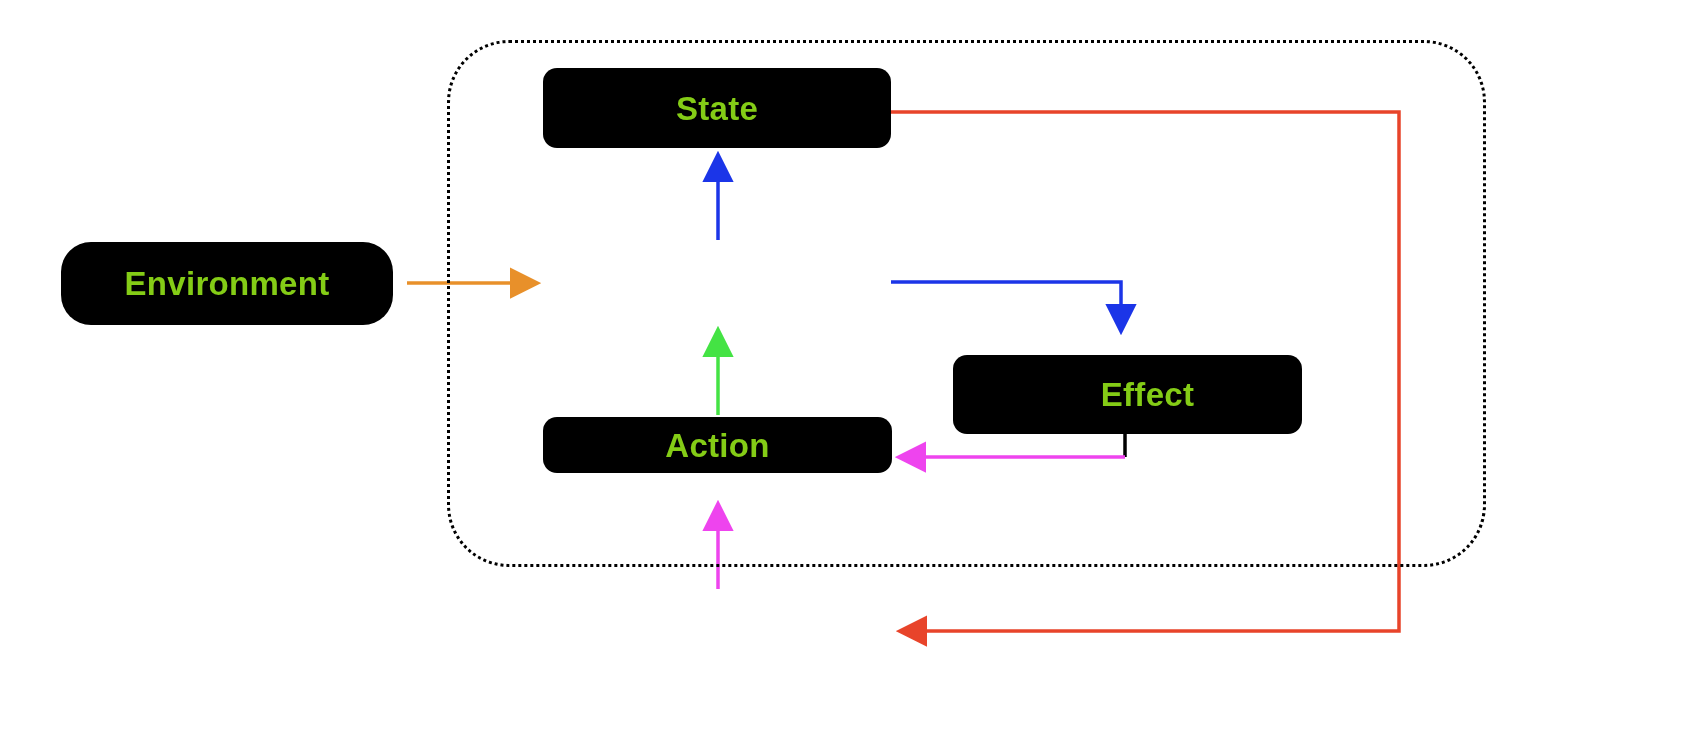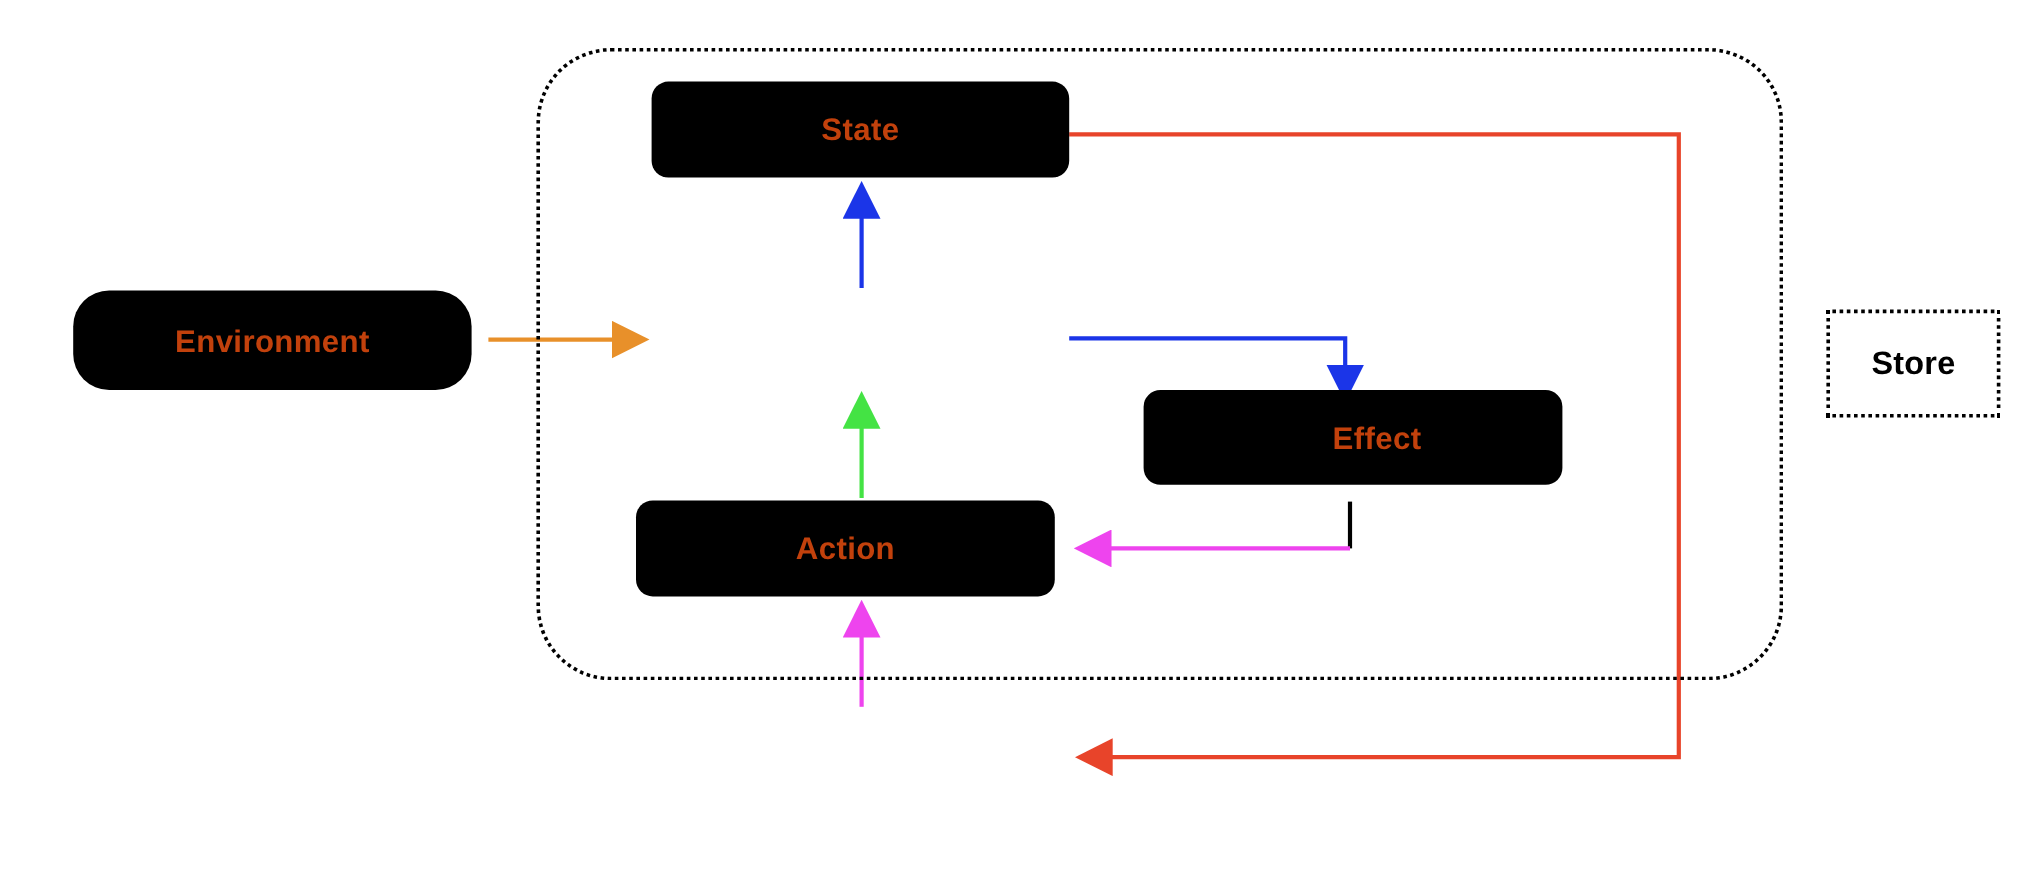--- a/index.html
+++ b/index.html
@@ -44,22 +44,22 @@
   .node {
     position: absolute;
     background: #000000;
     border-radius: 14px;
     display: flex;
     align-items: center;
     justify-content: center;
     box-sizing: border-box;
   }
   .node-label {
-    color: #c2410c;
-    font-size: 26px;
+    color: #84cc16;
+    font-size: 33px;
     font-weight: 700;
     letter-spacing: 0.3px;
     line-height: 1;
   }
   
   #edges {
     position: absolute;
     left: 0;
     top: 0;
     width: 1698px;
@@ -122,24 +122,21 @@
   </svg>
 
   <div class="store-container" id="store-container" style="left: 447px; top: 40px; width: 1039px; height: 527px; border-radius: 62px;"></div>
 
   <div class="node" id="node-environment" style="left: 61px; top: 242px; width: 332px; height: 83px; border-radius: 30px;">
     <span class="node-label">Environment</span>
   </div>
   <div class="node" id="node-state" style="left: 543px; top: 68px; width: 348px; height: 80px;">
     <span class="node-label">State</span>
   </div>
-  <div class="node" id="node-effect" style="left: 953px; top: 325px; width: 349px; height: 79px; padding-left: 40px;">
+  <div class="node" id="node-effect" style="left: 953px; top: 355px; width: 349px; height: 79px; padding-left: 40px;">
     <span class="node-label">Effect</span>
   </div>
-  <div class="node" id="node-action" style="left: 530px; top: 417px; width: 349px; height: 80px;">
+  <div class="node" id="node-action" style="left: 543px; top: 417px; width: 349px; height: 56px;">
     <span class="node-label">Action</span>
   </div>
 
-  <div class="legend-box" id="legend-store" style="left: 1522px; top: 258px; width: 145px; height: 90px;">
-    <span class="legend-label">Store</span>
-  </div>
 
 </div>
 
 </body></html>

